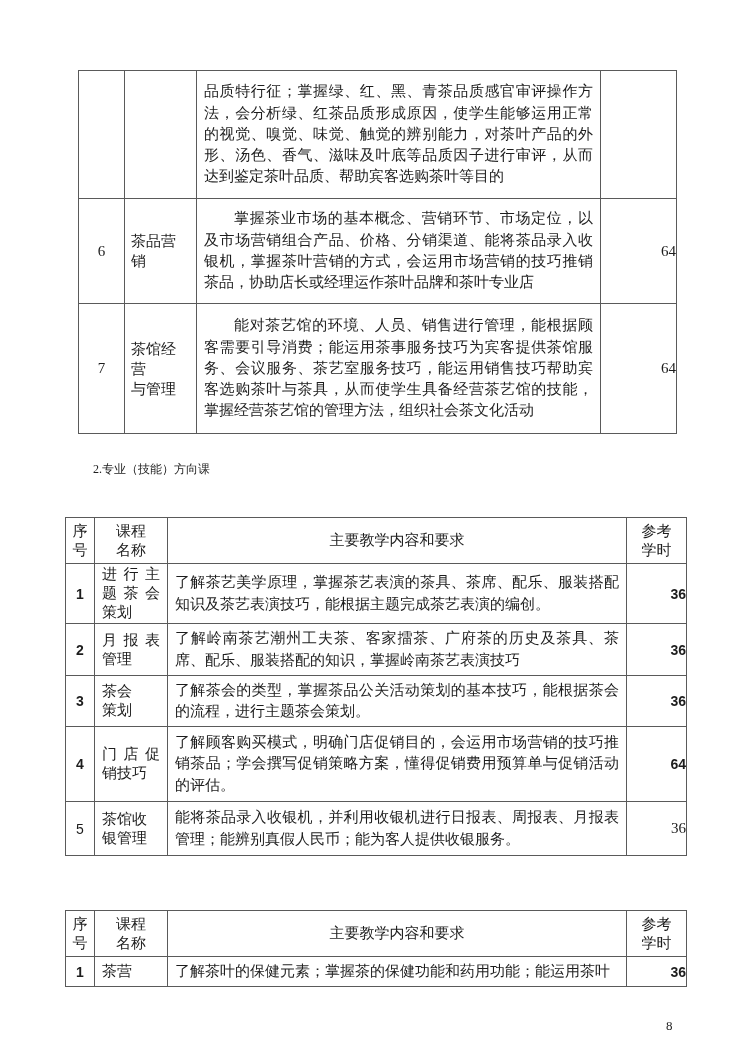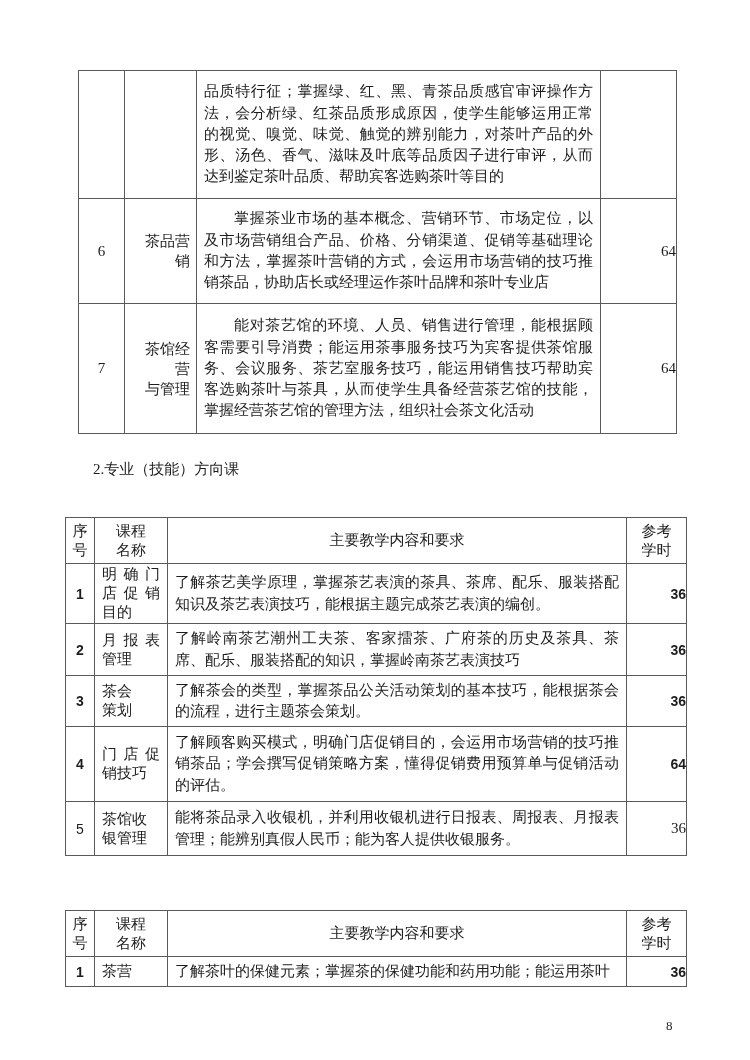--- a/index.html
+++ b/index.html
@@ -12,35 +12,35 @@
   table { border-collapse:collapse; table-layout:fixed; position:absolute; }
   td { border:1px solid #5a5a5a; vertical-align:middle; font-size:15px; overflow:hidden; }
 
   
   .t1 { left:78px;  top:70px;  width:598px; }
   .t2 { left:65px;  top:517px; width:621px; }
   .t3 { left:65px;  top:910px; width:621px; }
 
   .num-cell   { text-align:center; }
   .name-cell  { white-space:pre-line; line-height:20px; padding:1px 6px; }
-  .t1 .name-cell { text-align:right; }
+  .t1 .name-cell { text-align:left; }
   .t2 .name-cell, .t3 .name-cell { text-align:justify; text-justify:inter-character; line-height:19px; padding:1px 7px; }
   .content-cell {
     text-align:justify; text-justify:inter-ideograph;
     line-height:21.3px; padding:1px 7px;
   }
   .content-cell.indent { text-indent:2em; }
   .hours-cell { text-align:right; }
 
   .head-cell { text-align:center; white-space:pre-line; line-height:19px; font-size:15px; }
 
   .sans-b { font-family:"Liberation Sans","DejaVu Sans",sans-serif; font-weight:bold; font-size:14px; }
   .sans-n { font-family:"Liberation Sans","DejaVu Sans",sans-serif; font-weight:normal; font-size:14px; }
 
-  .heading { position:absolute; font-size:15px; line-height:19px; white-space:nowrap; }
+  .heading { position:absolute; font-size:12px; line-height:19px; white-space:nowrap; }
   .h-section { left:93px; top:460px; }
   .h-sub1    { left:87px; top:489px; }
   .h-sub2    { left:87px; top:886px; }
 
   .page-number { position:absolute; left:666px; top:1018px; font-size:13px; }
 </style>
 </head>
 <body>
 
 <div class="page">
@@ -55,21 +55,21 @@
     <tbody>
         <tr style="height:128px">
       <td class="num-cell"></td>
       <td class="name-cell"></td>
       <td class="content-cell">品质特行征；掌握绿、红、黑、青茶品质感官审评操作方法，会分析绿、红茶品质形成原因，使学生能够运用正常的视觉、嗅觉、味觉、触觉的辨别能力，对茶叶产品的外形、汤色、香气、滋味及叶底等品质因子进行审评，从而达到鉴定茶叶品质、帮助宾客选购茶叶等目的</td>
       <td class="hours-cell"></td>
     </tr>
     <tr style="height:105px">
       <td class="num-cell">6</td>
       <td class="name-cell">茶品营销</td>
-      <td class="content-cell indent">掌握茶业市场的基本概念、营销环节、市场定位，以及市场营销组合产品、价格、分销渠道、促销等基础理论和方法，掌握茶叶营销的方式，会运用市场营销的技巧推销茶品，协助店长或经理运作茶叶品牌和茶叶专业店</td>
+      <td class="content-cell indent">掌握茶业市场的基本概念、营销环节、市场定位，以及市场营销组合产品、价格、分销渠道、能将茶品录入收银机，掌握茶叶营销的方式，会运用市场营销的技巧推销茶品，协助店长或经理运作茶叶品牌和茶叶专业店</td>
       <td class="hours-cell">64</td>
     </tr>
     <tr style="height:130px">
       <td class="num-cell">7</td>
       <td class="name-cell">茶馆经营
 与管理</td>
       <td class="content-cell indent">能对茶艺馆的环境、人员、销售进行管理，能根据顾客需要引导消费；能运用茶事服务技巧为宾客提供茶馆服务、会议服务、茶艺室服务技巧，能运用销售技巧帮助宾客选购茶叶与茶具，从而使学生具备经营茶艺馆的技能，掌握经营茶艺馆的管理方法，组织社会茶文化活动</td>
       <td class="hours-cell">64</td>
     </tr>
   </tbody>
@@ -89,21 +89,21 @@
       <td class="head-cell">序
 号</td>
       <td class="head-cell">课程
 名称</td>
       <td class="head-cell">主要教学内容和要求</td>
       <td class="head-cell">参考
 学时</td>
     </tr>
     <tr style="height:57px">
       <td class="num-cell sans-b">1</td>
-      <td class="name-cell">明确门店促销目的</td>
+      <td class="name-cell">进行主题茶会策划</td>
       <td class="content-cell">了解茶艺美学原理，掌握茶艺表演的茶具、茶席、配乐、服装搭配知识及茶艺表演技巧，能根据主题完成茶艺表演的编创。</td>
       <td class="hours-cell sans-b">36</td>
     </tr>
     <tr style="height:52px">
       <td class="num-cell sans-b">2</td>
       <td class="name-cell">月报表管理</td>
       <td class="content-cell">了解岭南茶艺潮州工夫茶、客家擂茶、广府茶的历史及茶具、茶席、配乐、服装搭配的知识，掌握岭南茶艺表演技巧</td>
       <td class="hours-cell sans-b">36</td>
     </tr>
     <tr style="height:51px">

